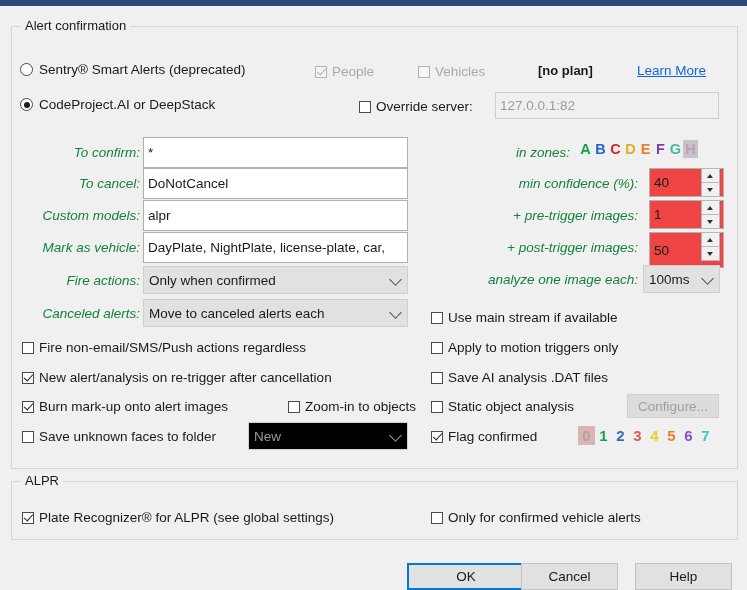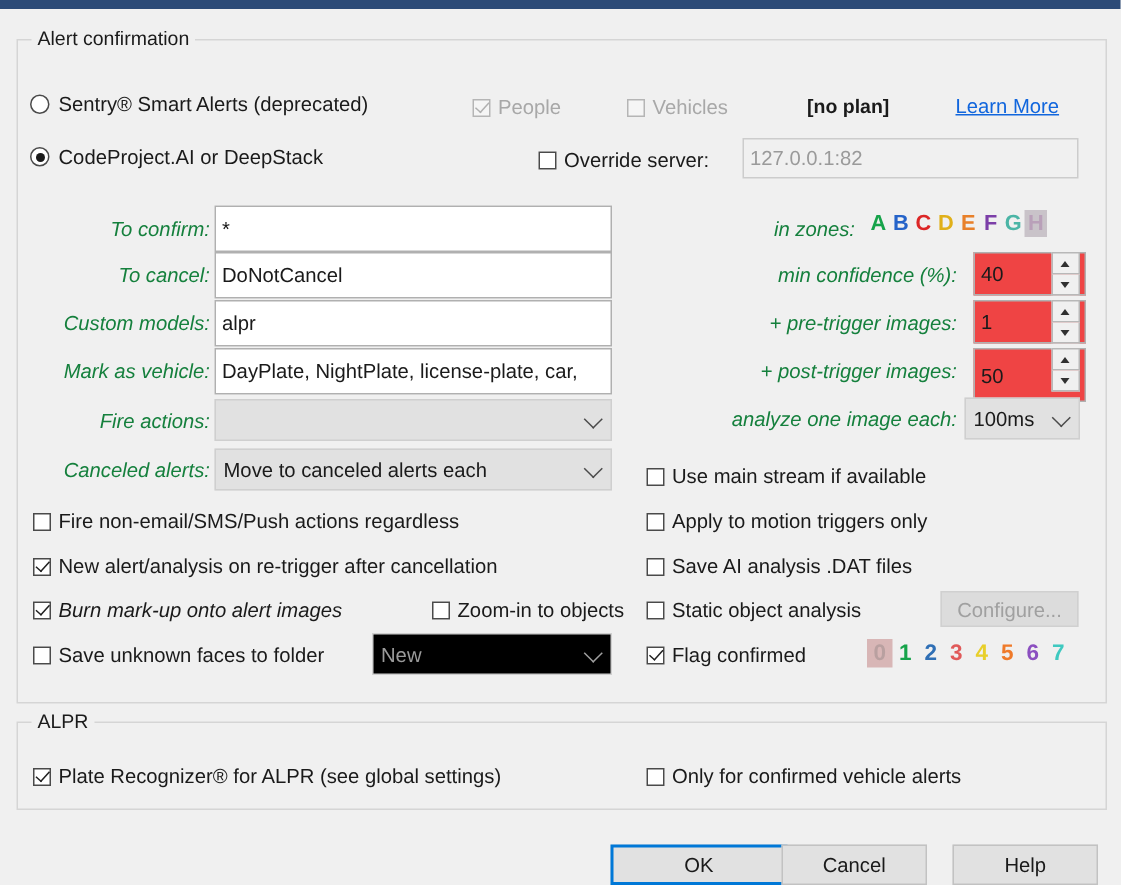--- a/index.html
+++ b/index.html
@@ -226,20 +226,21 @@
 <div class="txtfield" style="left:143px;top:168px;width:265px;height:31px;">DoNotCancel</div>
 
 <span class="lbl right" style="left:20px;top:208px;width:120px;">Custom models:</span>
 <div class="txtfield" style="left:143px;top:200px;width:265px;height:31px;">alpr</div>
 
 <span class="lbl right" style="left:12px;top:240px;width:128px;">Mark as vehicle:</span>
 <div class="txtfield" style="left:143px;top:232px;width:265px;height:31px;">DayPlate, NightPlate, license-plate, car,</div>
 
 <span class="lbl right" style="left:20px;top:273px;width:120px;">Fire actions:</span>
 <div class="combo" style="left:143px;top:266px;width:265px;height:28px;">
+  <span>Only when confirmed</span>
   <span class="arrow"></span>
 </div>
 
 <span class="lbl right" style="left:14px;top:306px;width:126px;">Canceled alerts:</span>
 <div class="combo" style="left:143px;top:299px;width:265px;height:28px;">
   <span>Move to canceled alerts each</span>
   <span class="arrow"></span>
 </div>
 
 <span class="lbl right" style="left:430px;top:145px;width:140px;">in zones:</span>
@@ -300,21 +301,21 @@
 </div>
 
 <div class="cbrow" style="left:22px;top:340px;">
   <span class="cbbox"></span>
   <span class="cblabel">Fire non-email/SMS/Push actions regardless</span>
 </div>
 <div class="cbrow" style="left:22px;top:370px;">
   <span class="cbbox checked"></span>
   <span class="cblabel">New alert/analysis on re-trigger after cancellation</span>
 </div>
-<div class="cbrow" style="left:22px;top:399px;font-style:italic;">
+<div class="cbrow" style="left:22px;top:399px;">
   <span class="cbbox checked"></span>
   <span class="cblabel">Burn mark-up onto alert images</span>
 </div>
 <div class="cbrow" style="left:272px;top:399px;margin-left:16px;">
   <span class="cbbox"></span>
   <span class="cblabel">Zoom-in to objects</span>
 </div>
 <div class="cbrow" style="left:22px;top:429px;">
   <span class="cbbox"></span>
   <span class="cblabel">Save unknown faces to folder</span>

